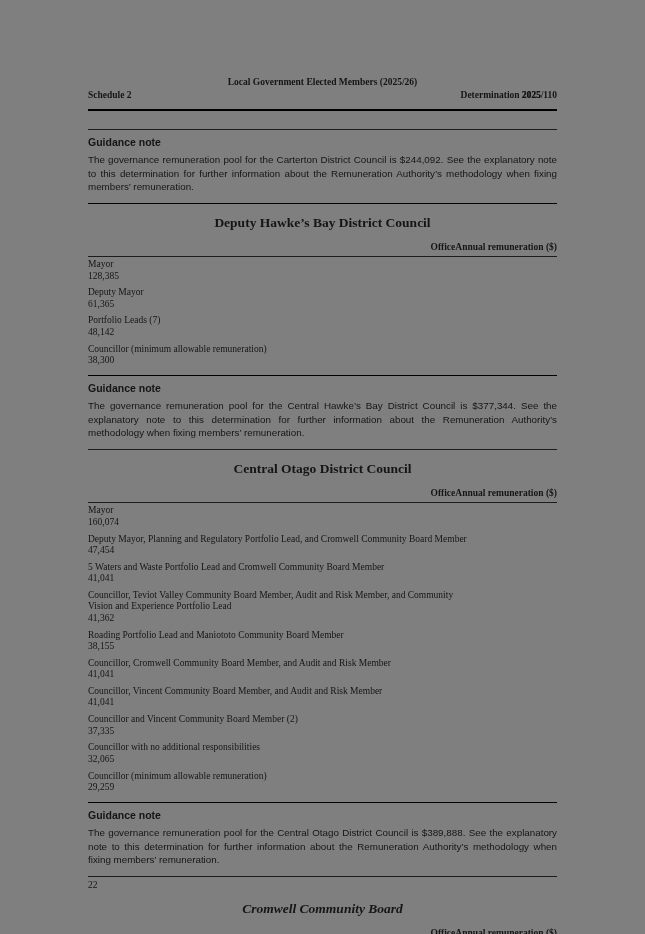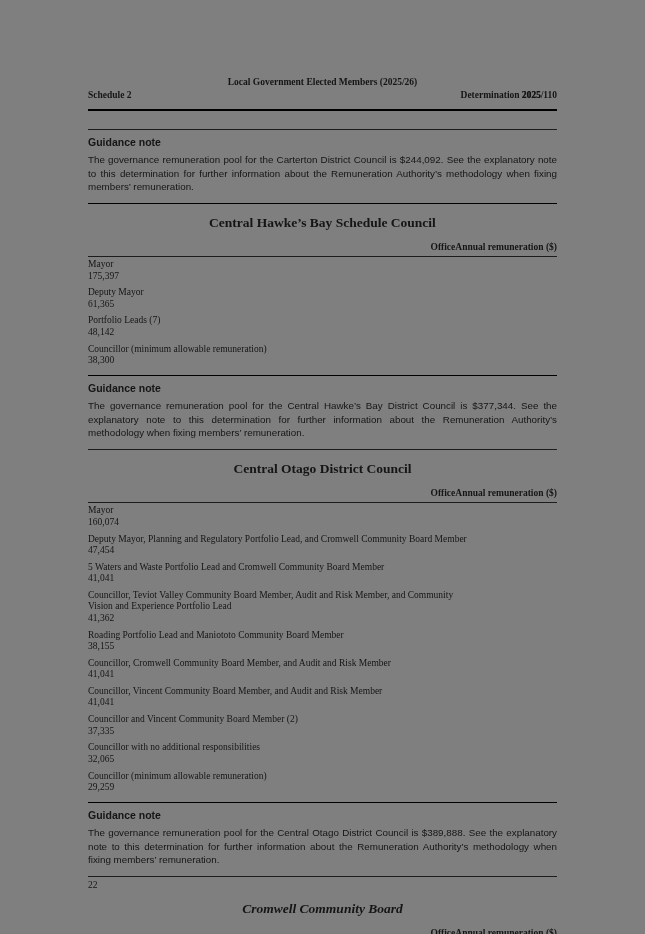--- a/index.html
+++ b/index.html
@@ -80,29 +80,29 @@
   <div class="sect-gap"></div>
   <hr class="rule-thin">
 
   <div class="gnote">
     <div class="gnote-heading">Guidance note</div>
     <p class="gnote-body">The governance remuneration pool for the Carterton District Council is $244,092. See the explanatory note to this determination for further information about the Remuneration Authority’s methodology when fixing members’ remuneration.</p>
   </div>
   <hr class="rule-med">
 
   <div class="tbl">
-    <div class="tbl-title">Central Hawke’s Bay Schedule Council</div>
+    <div class="tbl-title">Deputy Hawke’s Bay District Council</div>
     <div class="tbl-header">
       <span>Office</span>
       <span>Annual remuneration ($)</span>
     </div>
     <hr class="rule-thin">
     <div class="tbl-row">
       <span class="office">Mayor</span>
-      <span class="amount">175,397</span>
+      <span class="amount">128,385</span>
     </div>
     <div class="tbl-row">
       <span class="office">Deputy Mayor</span>
       <span class="amount">61,365</span>
     </div>
     <div class="tbl-row">
       <span class="office">Portfolio Leads (7)</span>
       <span class="amount">48,142</span>
     </div>
     <div class="tbl-row">

